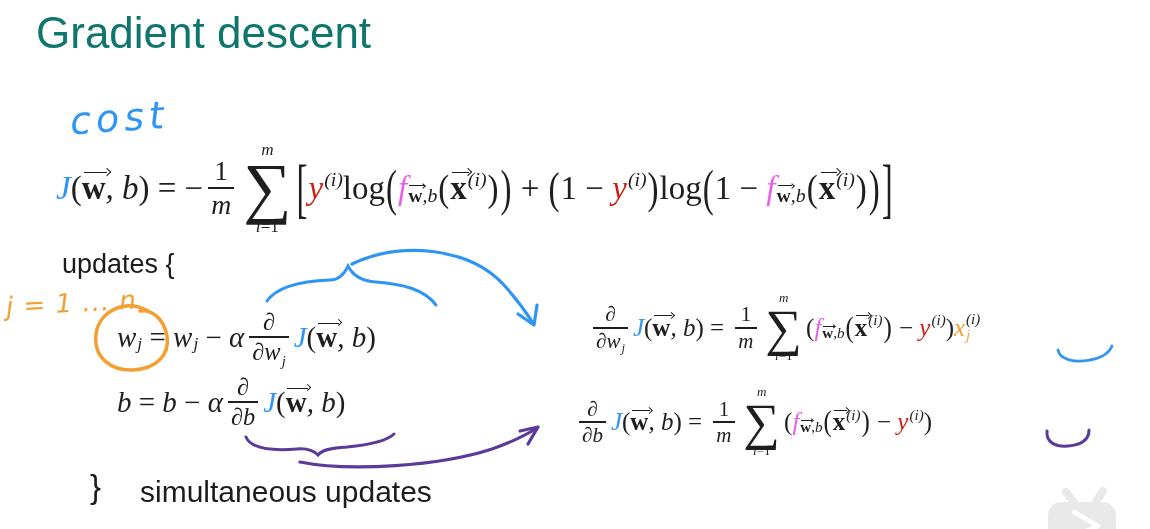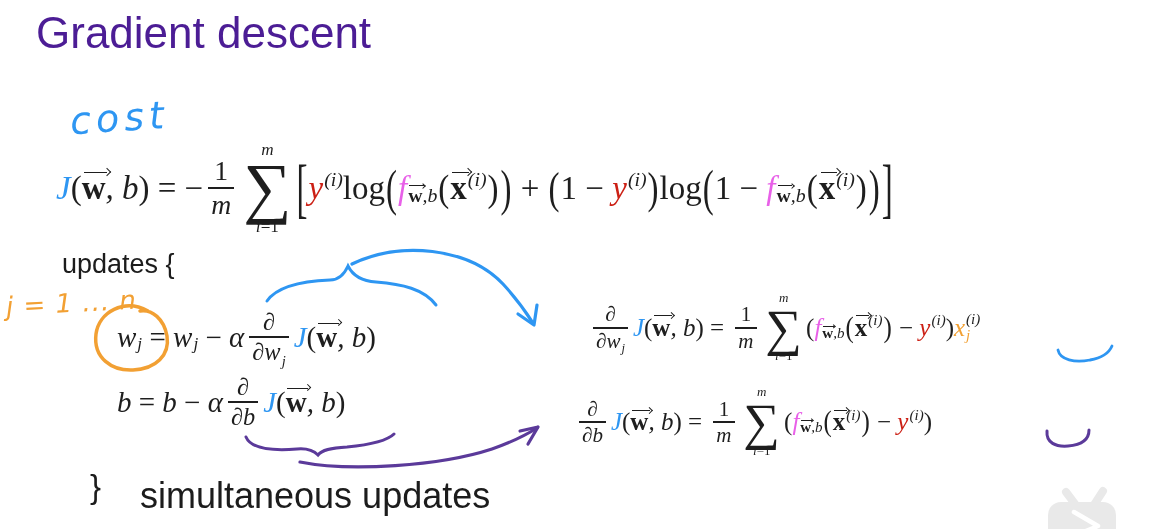--- a/index.html
+++ b/index.html
@@ -1,24 +1,24 @@
 <!DOCTYPE html>
 <html><head>
 <meta charset="utf-8">
 <style>
   html,body{margin:0;padding:0;}
   body{width:1150px;height:529px;overflow:hidden;background:#ffffff;position:relative;
        font-family:"Liberation Sans",sans-serif;}
   .page{position:absolute;inset:0;background:#ffffff;}
-  .title{position:absolute;left:36px;top:8px;font-size:44px;color:#4c1d95;
+  .title{position:absolute;left:36px;top:8px;font-size:44px;color:#0f766e;
          font-family:"Liberation Sans",sans-serif;}
   .plain{position:absolute;color:#1c1c1c;font-family:"Liberation Sans",sans-serif;white-space:pre;}
   .repeat{left:62px;top:249px;font-size:27px;}
   .closeb{left:90px;top:468px;font-size:33px;}
-  .simu{left:140px;top:475px;font-size:36px;text-align:right;}
+  .simu{left:140px;top:475px;font-size:30px;text-align:right;}
   .hw{position:absolute;font-family:"DejaVu Sans",sans-serif;font-style:italic;white-space:pre;}
   .hw-cost{left:70px;top:96px;font-size:38px;letter-spacing:5px;transform:rotate(-4deg);}
   .hw-j{left:6px;top:288px;font-size:26px;letter-spacing:1px;transform:rotate(-3deg);}
   
   .formula{position:absolute;display:flex;align-items:center;color:#1e1e1e;
            font-family:"Liberation Serif","DejaVu Serif",serif;font-style:italic;white-space:nowrap;}
   .f-cost{left:56px;top:133px;height:110px;font-size:33px;}
   .f-w{left:117px;top:302px;height:70px;font-size:29px;}
   .f-b{left:117px;top:366px;height:72px;font-size:29px;}
   .f-dw{left:588px;top:280px;height:95px;font-size:25px;}

